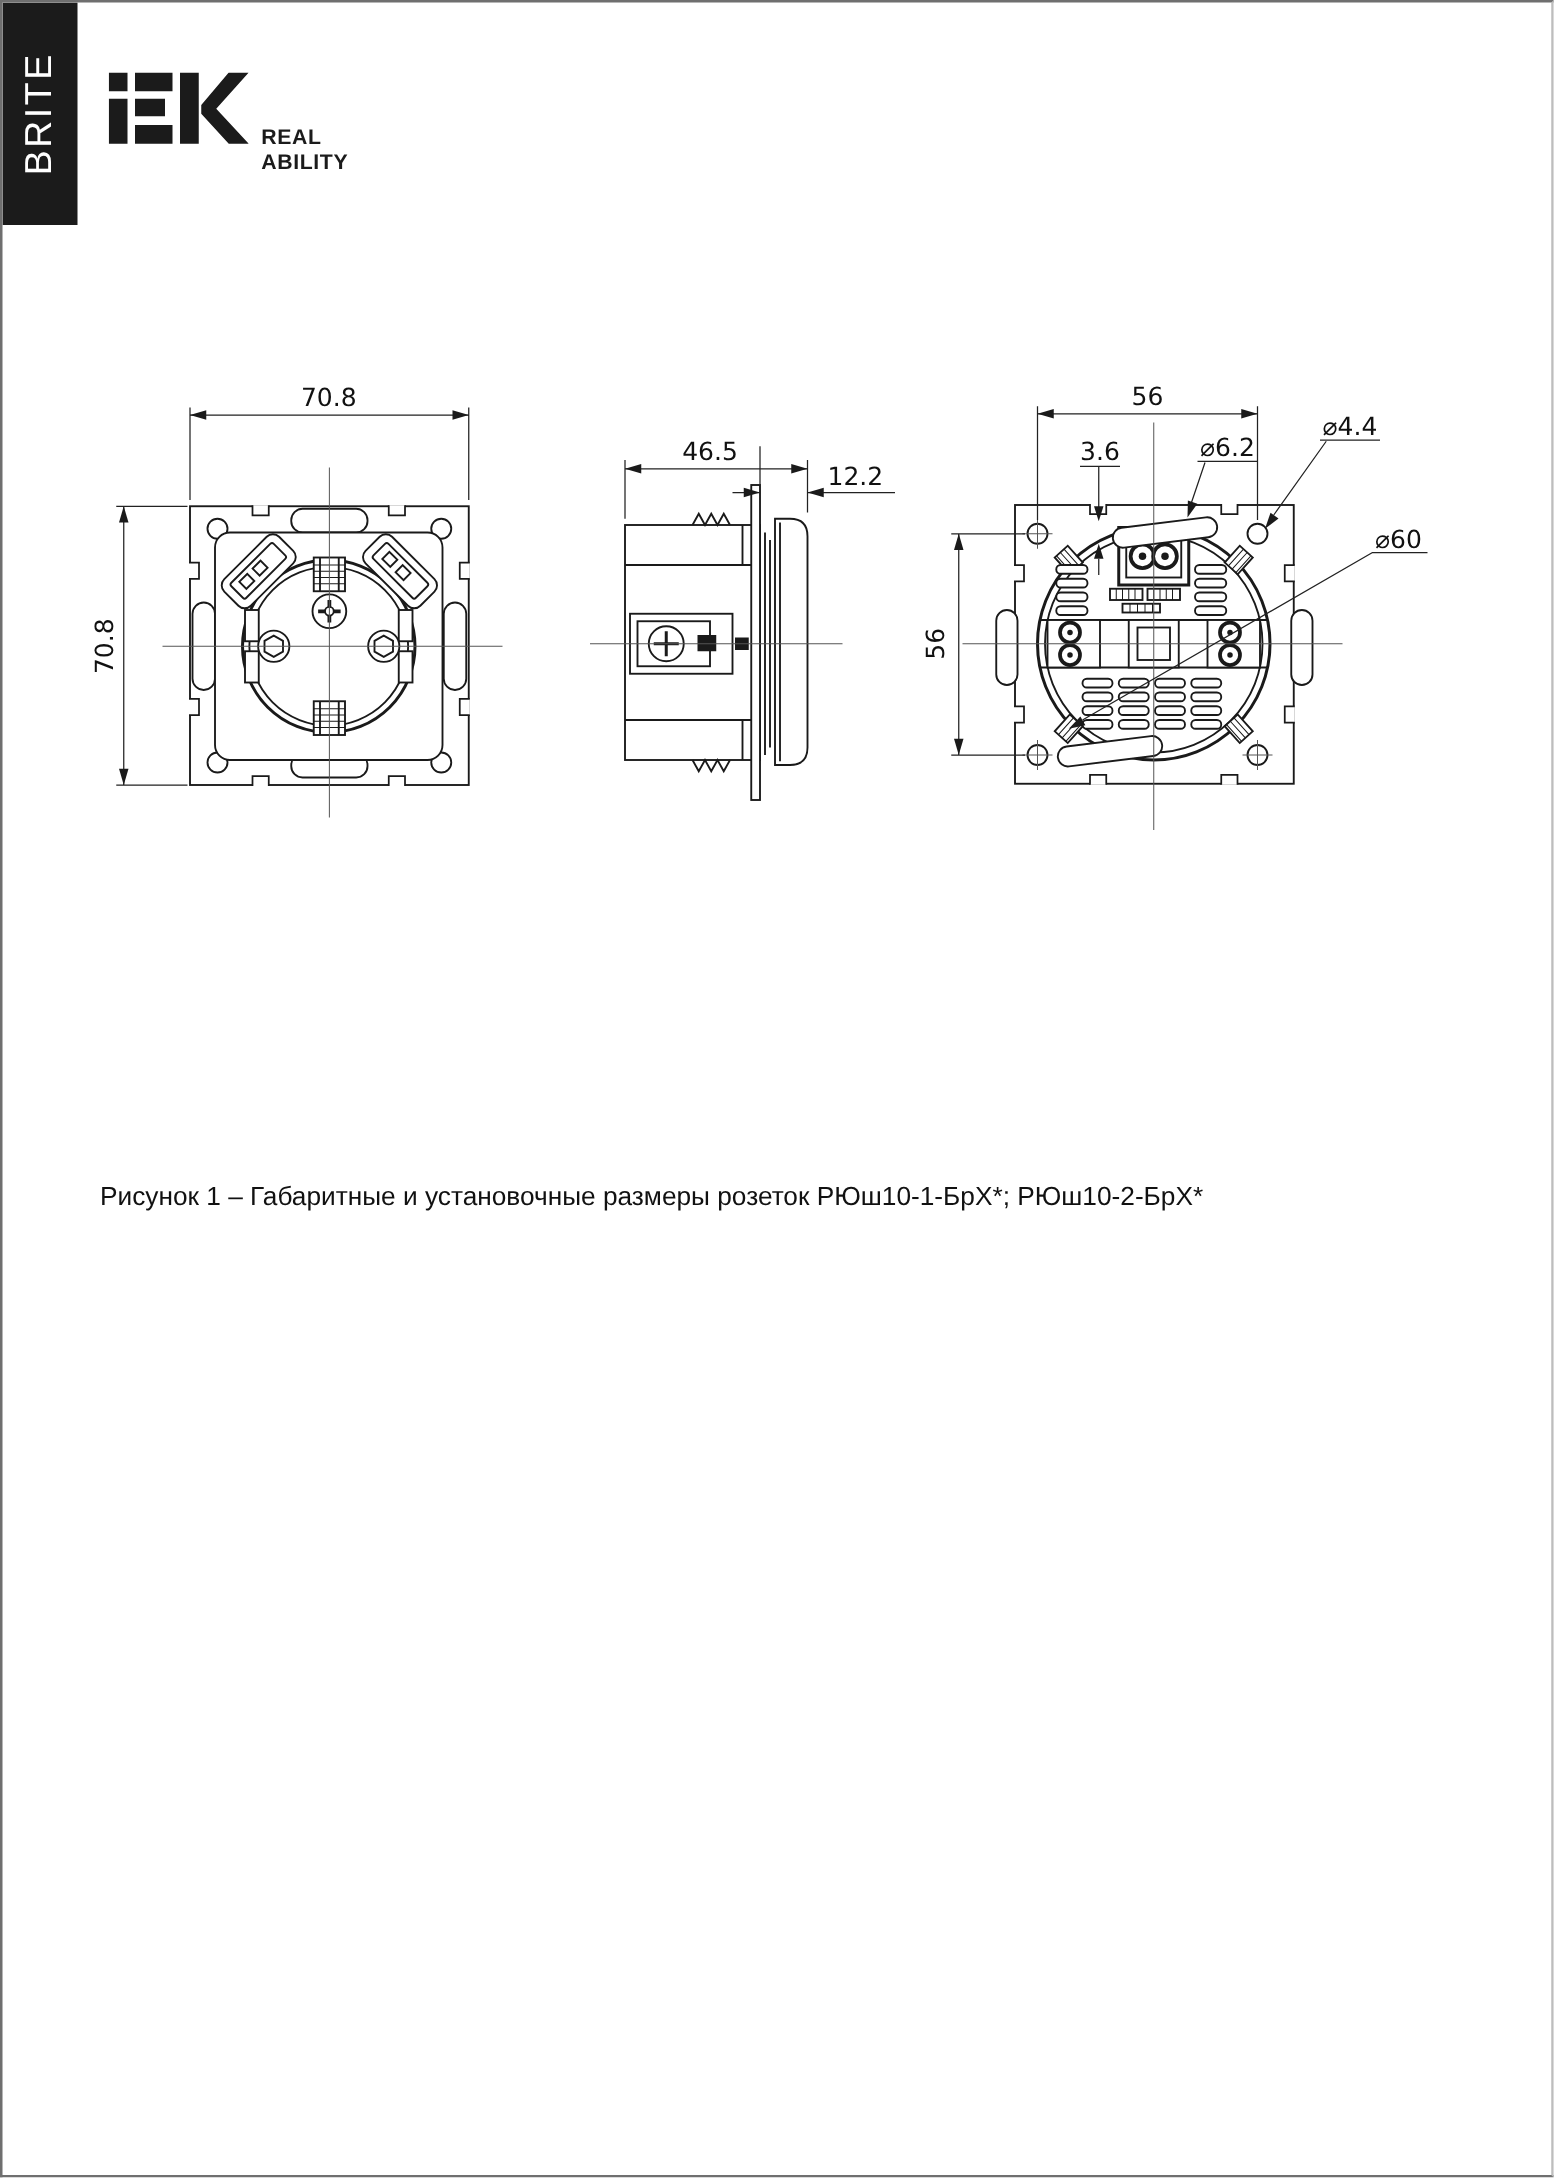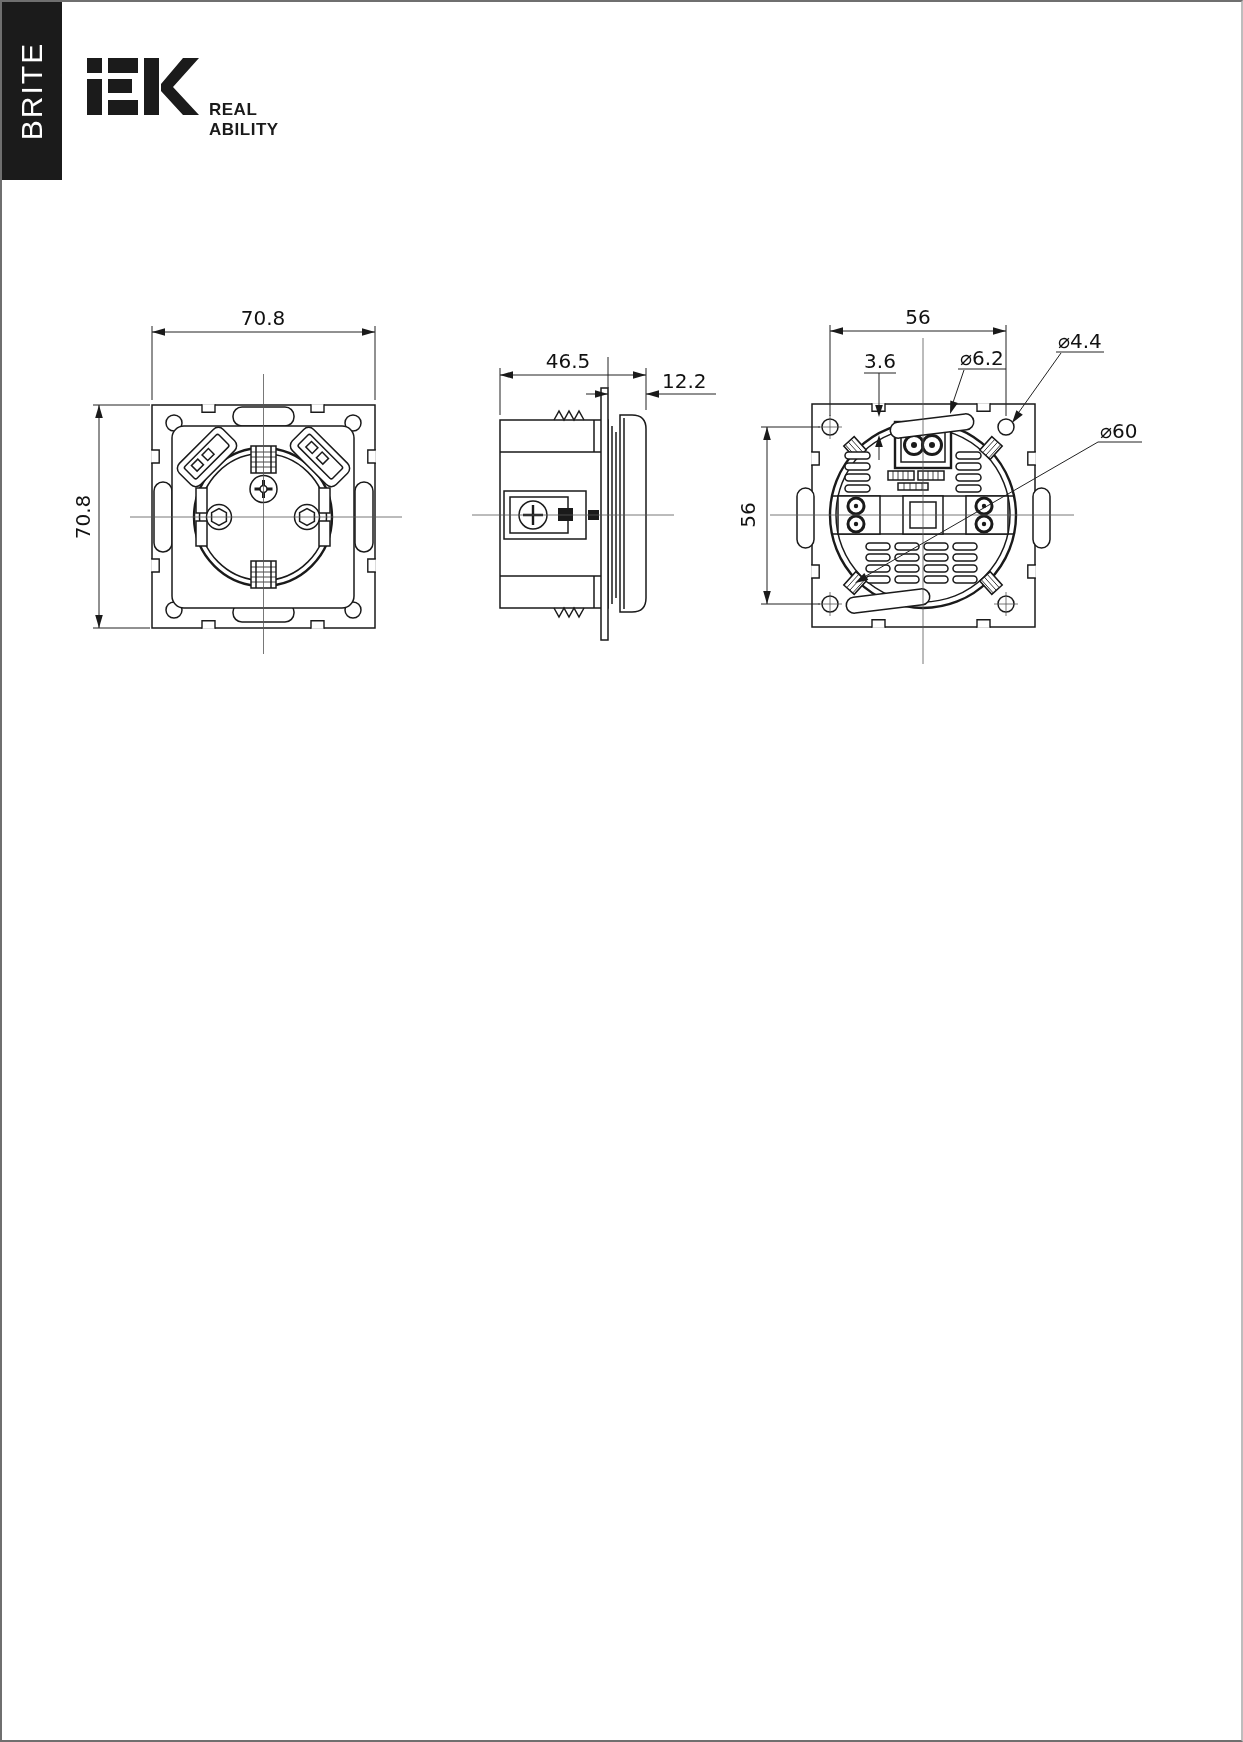--- a/index.html
+++ b/index.html
@@ -273,14 +273,15 @@
       <text class="dim" x="1056" y="346">⌀4.4</text>
       <path class="dln" d="M1054 350 H1102 M1059 351 L1017 410"></path>
       <polygon class="fb" points="1010,421 1020.8,412.8 1014.4,408.2"></polygon>
 
       <text class="dim" x="1098" y="436">⌀60</text>
       <path class="dln" d="M1096 440 H1140 M1096 440 L864 574"></path>
       <polygon class="fb" points="853,581 866.3,578.1 862.3,571.1"></polygon>
     </g>
   </svg>
 
+  <div class="caption">Рисунок 1 – Габаритные и установочные размеры розеток РЮш10-1-БрХ*; РЮш10-2-БрХ*</div>
 
 </div>
 
 </body></html>

